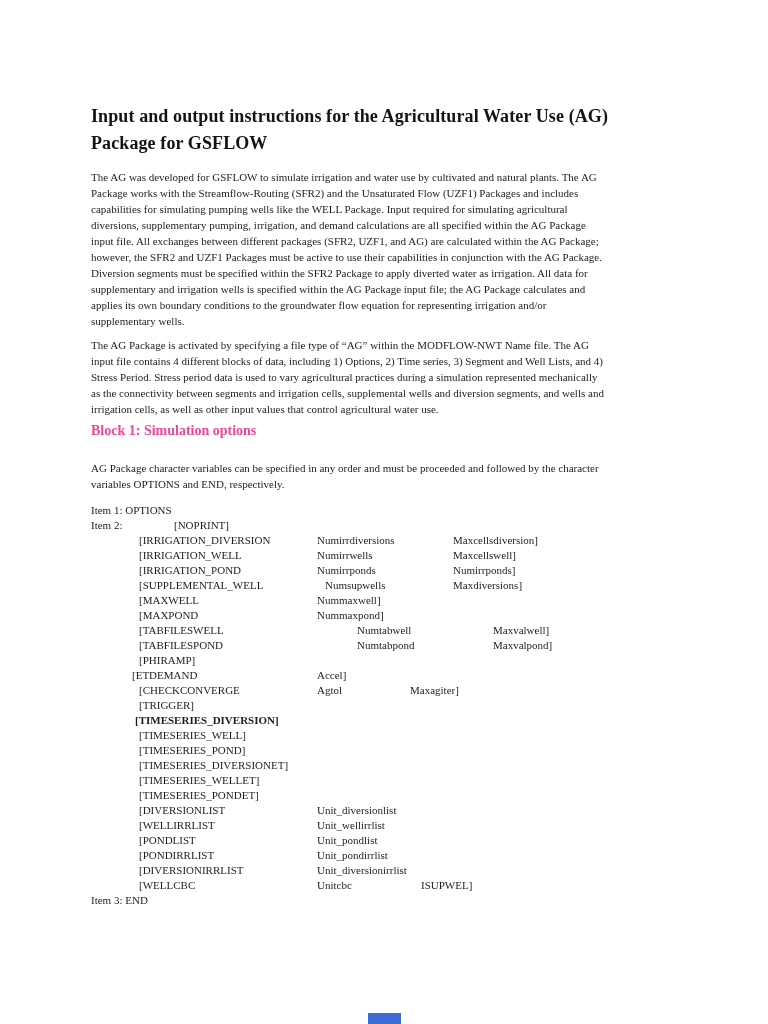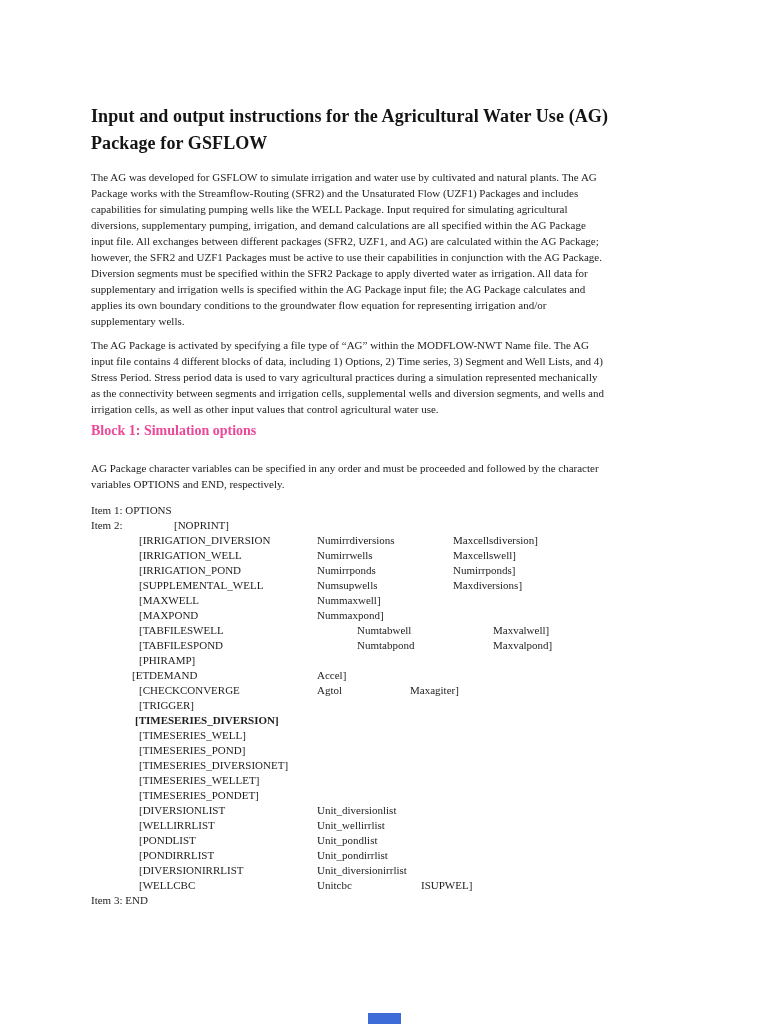--- a/index.html
+++ b/index.html
@@ -93,21 +93,21 @@
         <span class="opt-cell" style="left: 226px;">Numirrwells</span>
         <span class="opt-cell" style="left: 362px;">Maxcellswell]</span>
       </div>
       <div class="opt-row">
         <span class="opt-cell" style="left: 48px;">[IRRIGATION_POND</span>
         <span class="opt-cell" style="left: 226px;">Numirrponds</span>
         <span class="opt-cell" style="left: 362px;">Numirrponds]</span>
       </div>
       <div class="opt-row">
         <span class="opt-cell" style="left: 48px;">[SUPPLEMENTAL_WELL</span>
-        <span class="opt-cell" style="left: 226px;">Numsupwells</span>
+        <span class="opt-cell" style="left: 234px;">Numsupwells</span>
         <span class="opt-cell" style="left: 362px;">Maxdiversions]</span>
       </div>
       <div class="opt-row">
         <span class="opt-cell" style="left: 48px;">[MAXWELL</span>
         <span class="opt-cell" style="left: 226px;">Nummaxwell]</span>
       </div>
       <div class="opt-row">
         <span class="opt-cell" style="left: 48px;">[MAXPOND</span>
         <span class="opt-cell" style="left: 226px;">Nummaxpond]</span>
       </div>

